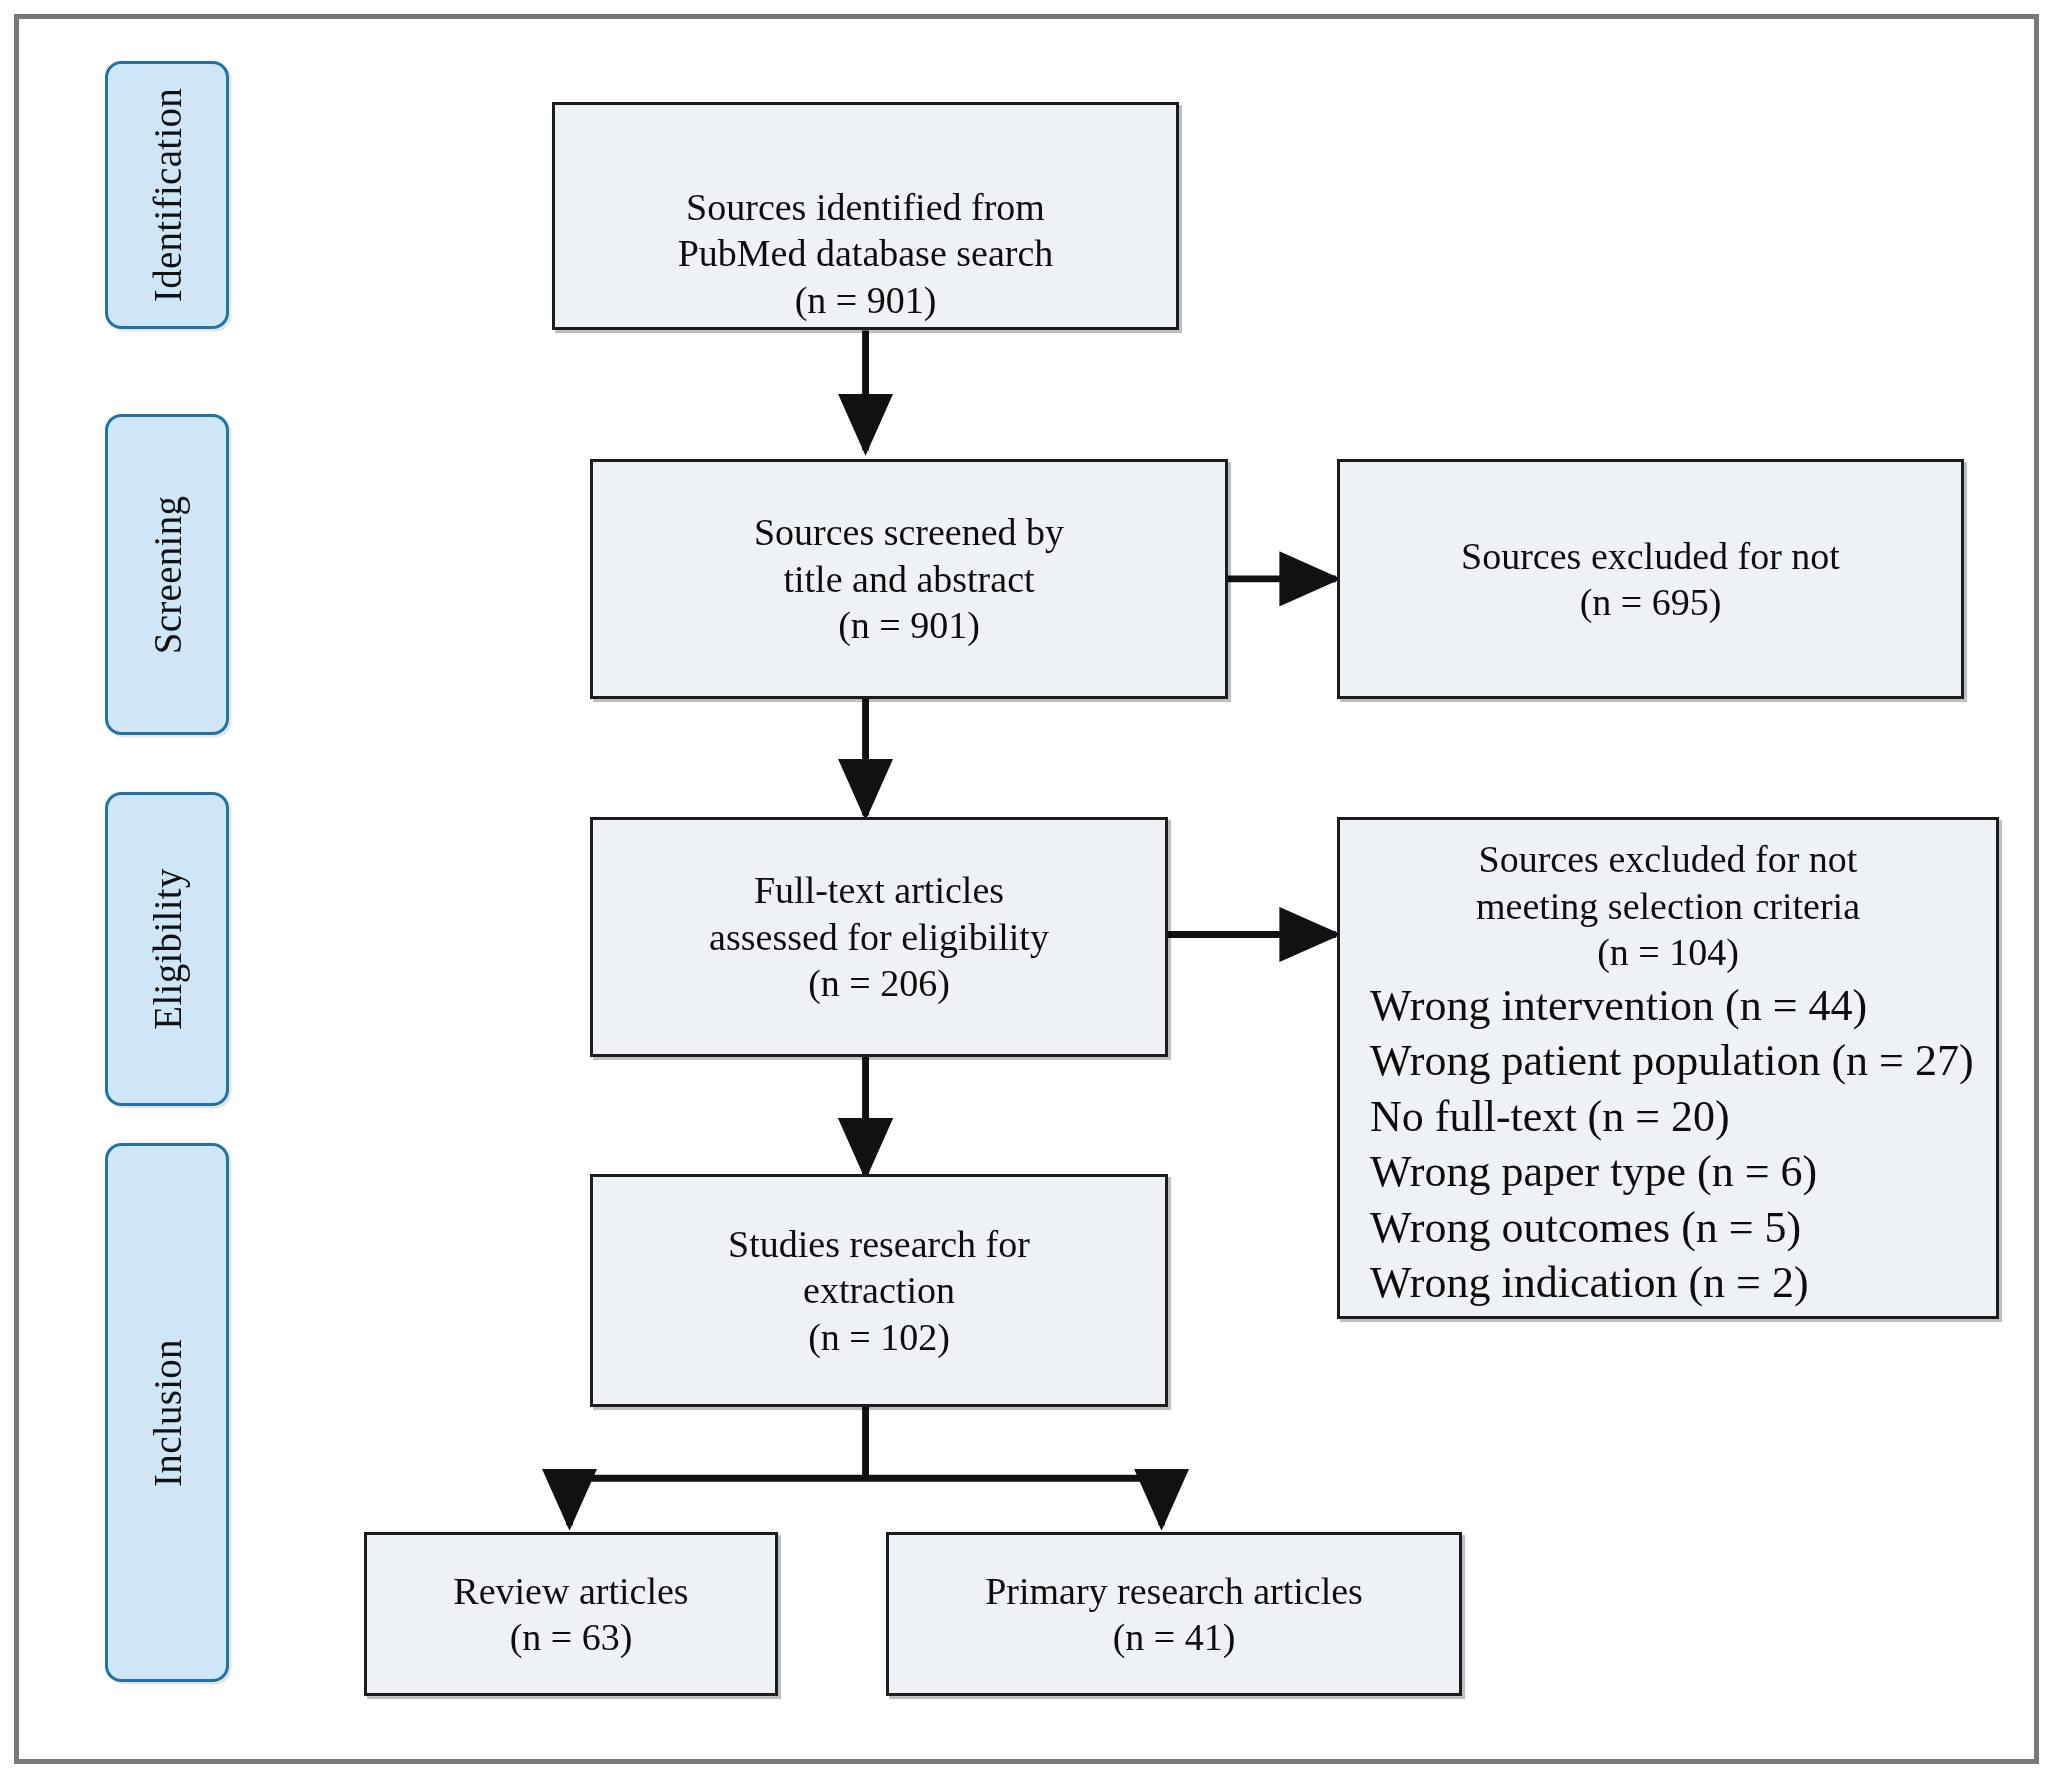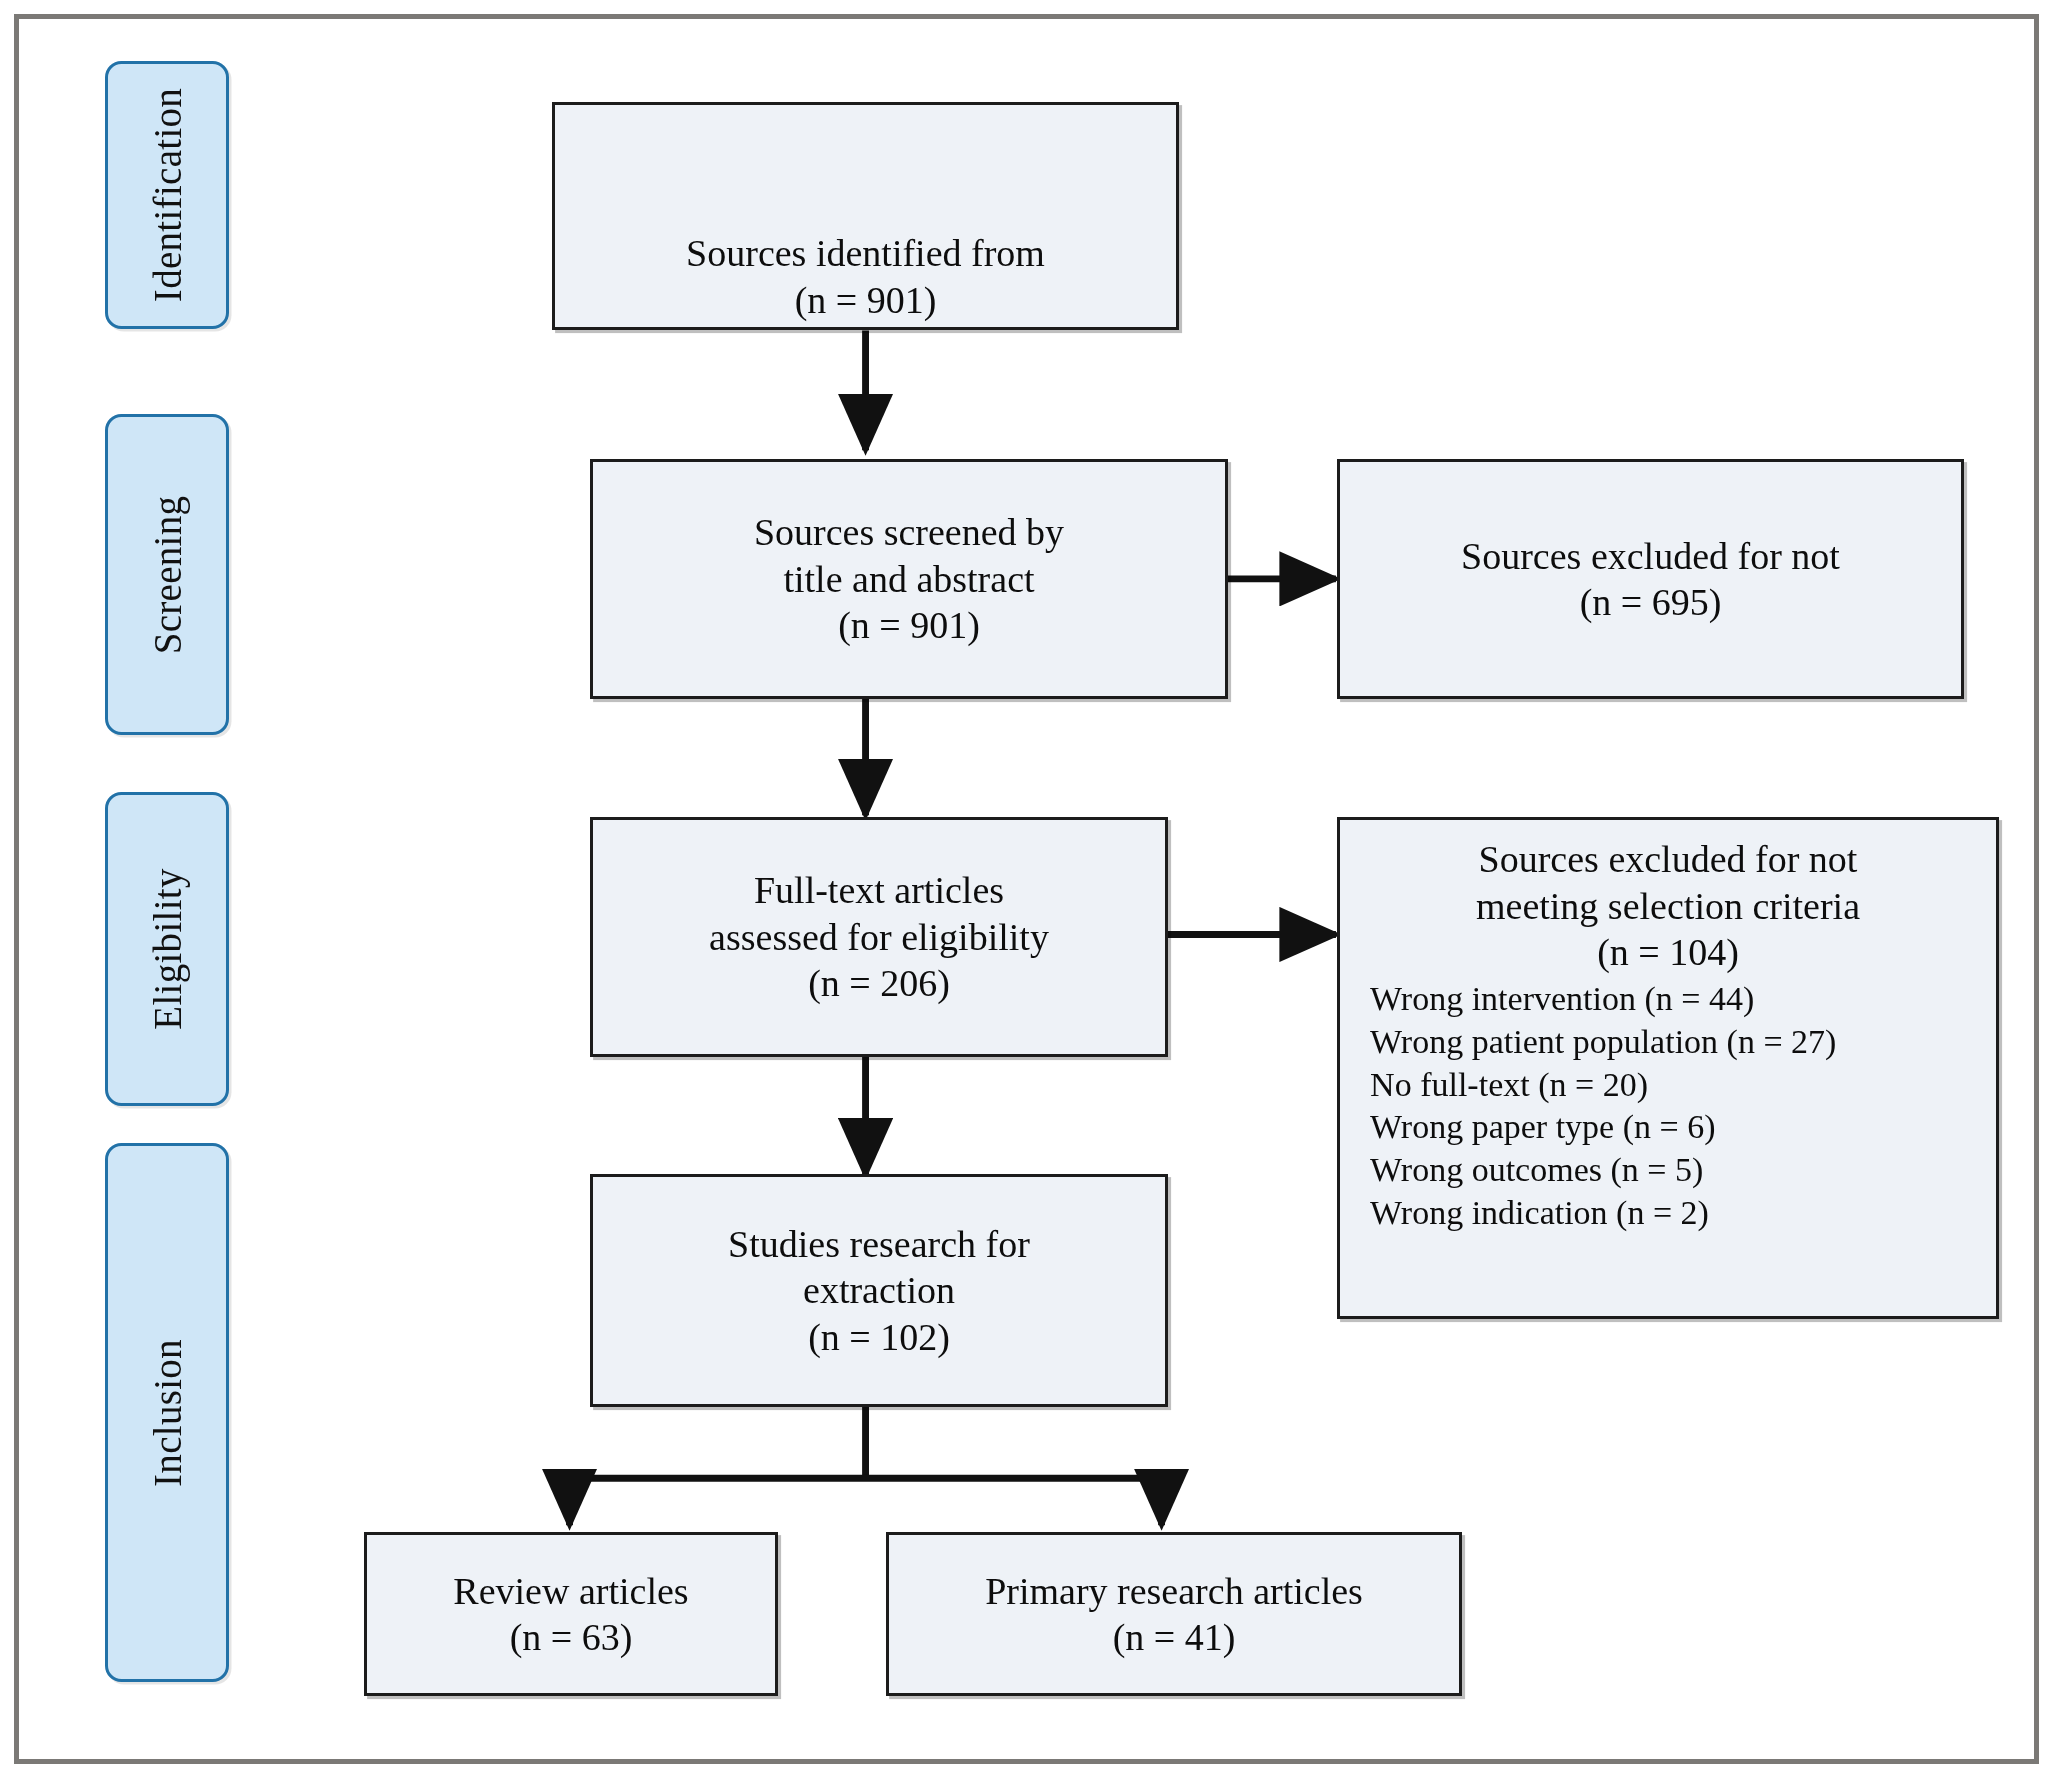--- a/index.html
+++ b/index.html
@@ -72,21 +72,21 @@
   }
   .flow-box .head {
     width: 100%;
     text-align: center;
   }
   .flow-box .reasons {
     width: 100%;
     text-align: left;
     padding-left: 21.3px;
     box-sizing: border-box;
-    font-size: 34px;
+    font-size: 44px;
     line-height: 1.26;
     margin-top: 2.5px;
   }
   .flow-box .reasons .ln { white-space: nowrap; }
   
   #wires {
     position: absolute;
     left: 0;
     top: 0;
     width: 2066px;
@@ -137,20 +137,21 @@
   <div class="stage-tab" style="left:105px; top:792px; width:124px; height:314px;">
     <span class="vlabel">Eligibility</span>
   </div>
 
   <div class="stage-tab" style="left:105px; top:1143px; width:124px; height:539px;">
     <span class="vlabel">Inclusion</span>
   </div>
 
   <div class="flow-box" style="left:552px; top:102px; width:627px; height:228px;justify-content:flex-end;">
     <span class="ln">Sources identified from</span>
+    <span class="ln">PubMed database search</span>
     <span class="ln">(n = 901)</span>
   </div>
 
   <div class="flow-box" style="left:590px; top:459px; width:638px; height:240px;">
     <span class="ln">Sources screened by</span>
     <span class="ln">title and abstract</span>
     <span class="ln">(n = 901)</span>
   </div>
 
   <div class="flow-box" style="left:1337px; top:459px; width:627px; height:240px;">

